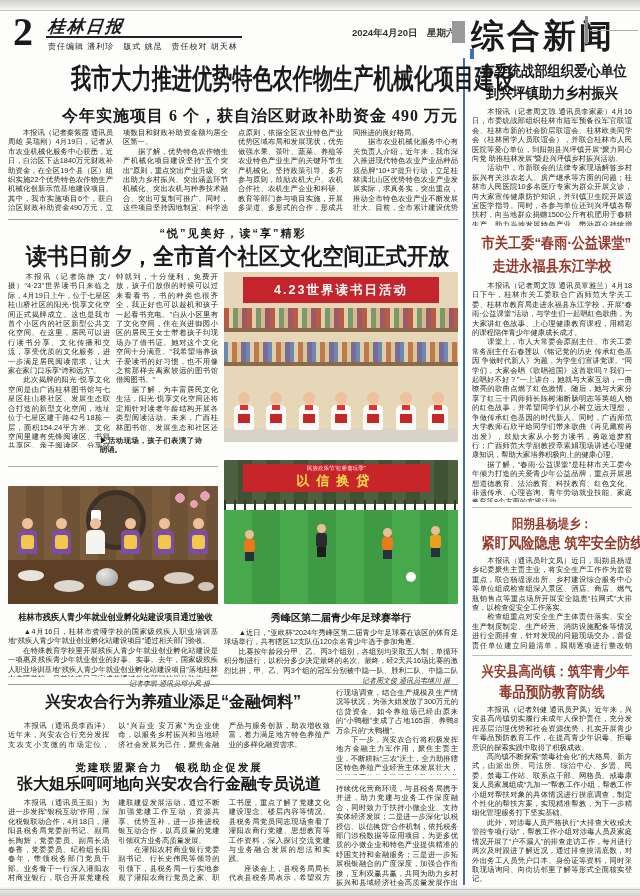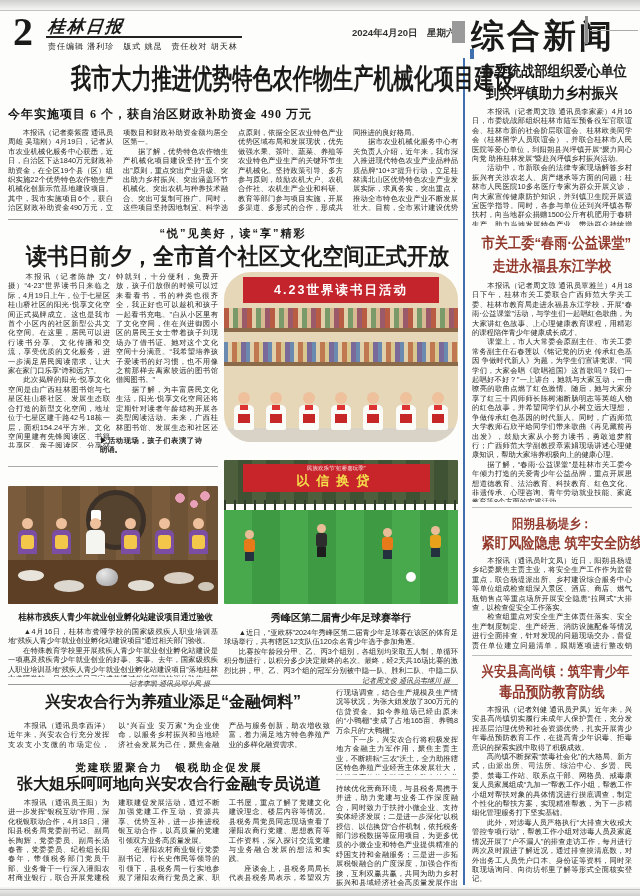--- a/index.html
+++ b/index.html
@@ -16,21 +16,21 @@
   .dateline{font-size:9.5px;font-weight:bold;color:#333;}
   .section-block{width:13px;height:22px;background:#9a9a9a;}
   .section-title{font-size:33px;font-weight:900;letter-spacing:3px;}
   .vbar{width:3px;height:28px;background:#8a8a8a;}
   .bluetick{width:4px;height:10px;background:#3f6fae;}
   
   .body-txt{font-size:7.3px;line-height:9.4px;text-align:justify;white-space:pre-line;color:#282828;overflow:hidden;}
   .cols4{column-count:4;column-gap:10px;}
   .cols3{column-count:3;column-gap:9px;}
   .lead-h{font-size:28px;font-weight:900;white-space:nowrap;text-align:center;transform:scaleX(.72);transform-origin:center;}
-  .lead-sub{font-family:"Liberation Serif",serif;font-size:12px;font-weight:bold;text-align:left;letter-spacing:1px;}
+  .lead-sub{font-family:"Liberation Serif",serif;font-size:16px;font-weight:bold;text-align:right;letter-spacing:1px;}
   .kicker{font-size:11px;font-weight:bold;text-align:center;letter-spacing:2px;}
   .read-h{font-size:23px;font-weight:900;white-space:nowrap;text-align:center;transform:scaleX(.92);transform-origin:center;}
   .cap-title{font-size:10px;font-weight:bold;text-align:center;}
   .credit{font-size:7px;color:#333;text-align:right;font-style:italic;}
   .mid-h{font-size:16px;font-weight:900;text-align:center;white-space:nowrap;}
   .gy-h{font-size:16px;font-weight:900;text-align:center;white-space:nowrap;}
   .gy-kick{font-size:10.5px;font-weight:bold;text-align:center;letter-spacing:2px;}
   .sb-h{font-weight:900;text-align:center;white-space:nowrap;transform:scaleX(.88);transform-origin:center;line-height:21px;}
   .darkred{color:#93392c;}
   .bluev{position:absolute;width:2px;background:#3f6fae;}
@@ -82,21 +82,21 @@
   <div class="abs" style="left:8px;top:241px;width:450px;">
     <div class="read-h">读书日前夕，全市首个社区文化空间正式开放</div>
   </div>
   <div class="abs body-txt" style="left:8px;top:272px;width:102px;height:176px;">　　本报讯（记者陈静 文/摄）“4·23”世界读书日来临之际，4月19日上午，位于七星区桂山桥社区的阳光·悦享文化空间正式揭牌成立。这也是我市首个小区内的社区新型公共文化空间。在这里，居民可以进行读书分享、文化传播和交流，享受优质的文化服务，进一步满足居民阅读需求，让大家在家门口乐享“诗和远方”。
 　　此次揭牌的阳光·悦享文化空间是由广西桂林图书馆与七星区桂山桥社区、发展生态联合打造的新型文化空间，地址位于七星区建干路42号18栋一层，面积154.24平方米。文化空间里建有先锋阅读区、书籍共享区、亲子阅读区、分享交流区等多个功能区，并为居民配备了上千册图书，随时满足成人、少年儿童及幼儿等各年龄段读者的阅读需求，实现“通借通还”功能，为居民提供更优质、便捷的社区文化服务，给辖区居民提供一个集休闲、阅读思考、学习为一体的阅读新场所。
 　　“社区文化空间就在家门口，走路二十分</div>
   <div class="abs body-txt" style="left:116px;top:272px;width:102px;height:160px;">钟就到，十分便利，免费开放，孩子们放假的时候可以过来看看书，书的种类也很齐全，我正好也可以趁机和孩子一起看书充电。”自从小区里有了文化空间，住在兴进御园小区的居民王女士带着孩子到现场办了借书证。她对这个文化空间十分满意。“我希望培养孩子爱读书的好习惯，也不用像之前那样去离家较远的图书馆借阅图书。”
 　　据了解，为丰富居民文化生活，阳光·悦享文化空间还将定期针对读者年龄结构开展各类型阅读活动。未来，广西桂林图书馆、发展生态和社区还将充分发挥文化空间的文化功能，持续优化阅读环境，不断丰富书籍种类，打造形式多样、特色个性的阅读活动，更好满足居民精神文化生活需求，让越来越多的居民畅享阅读之惠，乐享家门口的“诗和远方”。</div>
   <div class="abs body-txt" style="left:100px;top:436px;width:102px;font-weight:bold;">▶活动现场，孩子们表演了诗朗诵。</div>
 
-  <div class="photo" style="left:224px;top:272px;width:234px;height:170px;background:#e6d7b8;border-radius:27px;">
+  <div class="photo" style="left:224px;top:272px;width:234px;height:170px;background:#e6d7b8;">
     <div class="abs" style="left:0;top:36px;width:234px;height:20px;background:repeating-linear-gradient(90deg,#b85c44 0 5px,#e0cfa8 5px 9px,#7a9a6a 9px 14px,#d8b890 14px 18px,#9a5a6a 18px 23px);"></div>
     <div class="abs" style="left:0;top:56px;width:234px;height:4px;background:#8a6a48;"></div>
     <div class="abs" style="left:0;top:70px;width:234px;height:20px;background:repeating-linear-gradient(90deg,#6a8ab0 0 4px,#e0cfa8 4px 8px,#c07850 8px 13px,#d8c890 13px 17px,#7a6a9a 17px 22px);"></div>
     <div class="abs" style="left:0;top:90px;width:234px;height:4px;background:#8a6a48;"></div>
     <div class="banner" style="left:8%;top:5px;width:84%;height:26px;line-height:26px;font-size:12.5px;font-weight:bold;letter-spacing:2px;">4.23世界读书日活动</div>
     <div class="abs" style="left:0;bottom:0;width:234px;height:14px;background:#d9d2c6;"></div>
     <div class="figrow" style="left:4px;right:4px;bottom:12px;height:46px;">
       <div class="kid">
           <div class="head"></div>
           <div class="torso">

